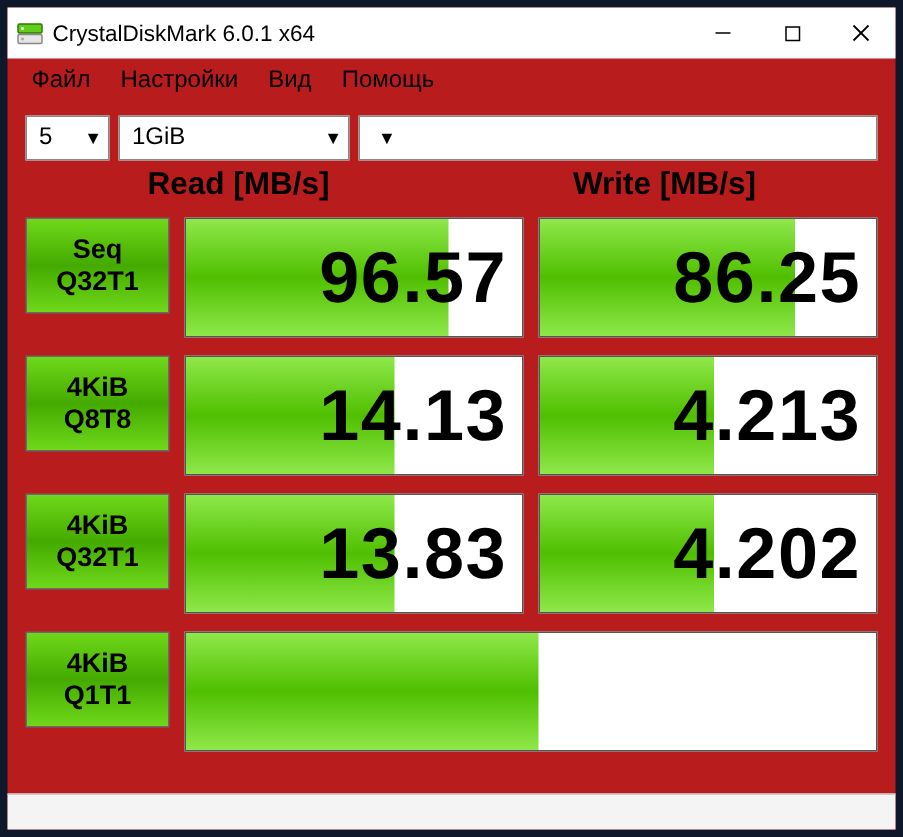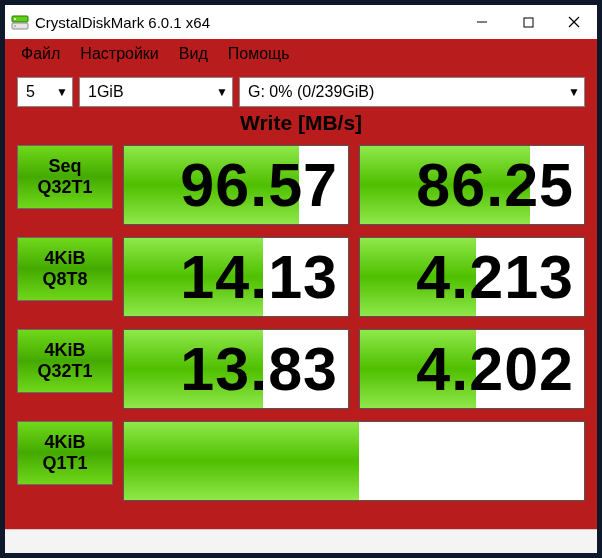--- a/index.html
+++ b/index.html
@@ -138,21 +138,21 @@
   }
   .val {
     flex: 1;
     height: 80px;
     border: 1px solid #555;
     position: relative;
     display: flex;
     align-items: center;
     justify-content: flex-end;
     padding-right: 10px;
-    font-size: 61px;
+    font-size: 48px;
     font-weight: 600;
     letter-spacing: 1px;
     overflow: hidden;
     background: #fff;
   }
   .val .fill {
     position: absolute;
     left: 0; top: 0; bottom: 0;
     background: linear-gradient(to bottom, #8fe84a 0%, #4fbf00 50%, #8fe84a 100%);
     z-index: 0;
@@ -219,25 +219,25 @@
         <div class="selects-row">
           <div class="select sel-count">
             <span>5</span>
             <span class="chev">▼</span>
           </div>
           <div class="select sel-size">
             <span>1GiB</span>
             <span class="chev">▼</span>
           </div>
           <div class="select sel-drive">
-            <span>G: 0% (0/239GiB)</span>
             <span class="chev">▼</span>
           </div>
         </div>
         <div class="headers">
+          <div class="hdr">Read [MB/s]</div>
           <div class="hdr">Write [MB/s]</div>
         </div>
       </div>
     </div>
 
     <div id="rows-container">
         <div class="row">
           <div class="row-btn">
             <div>Seq</div>
             <div>Q32T1</div>

